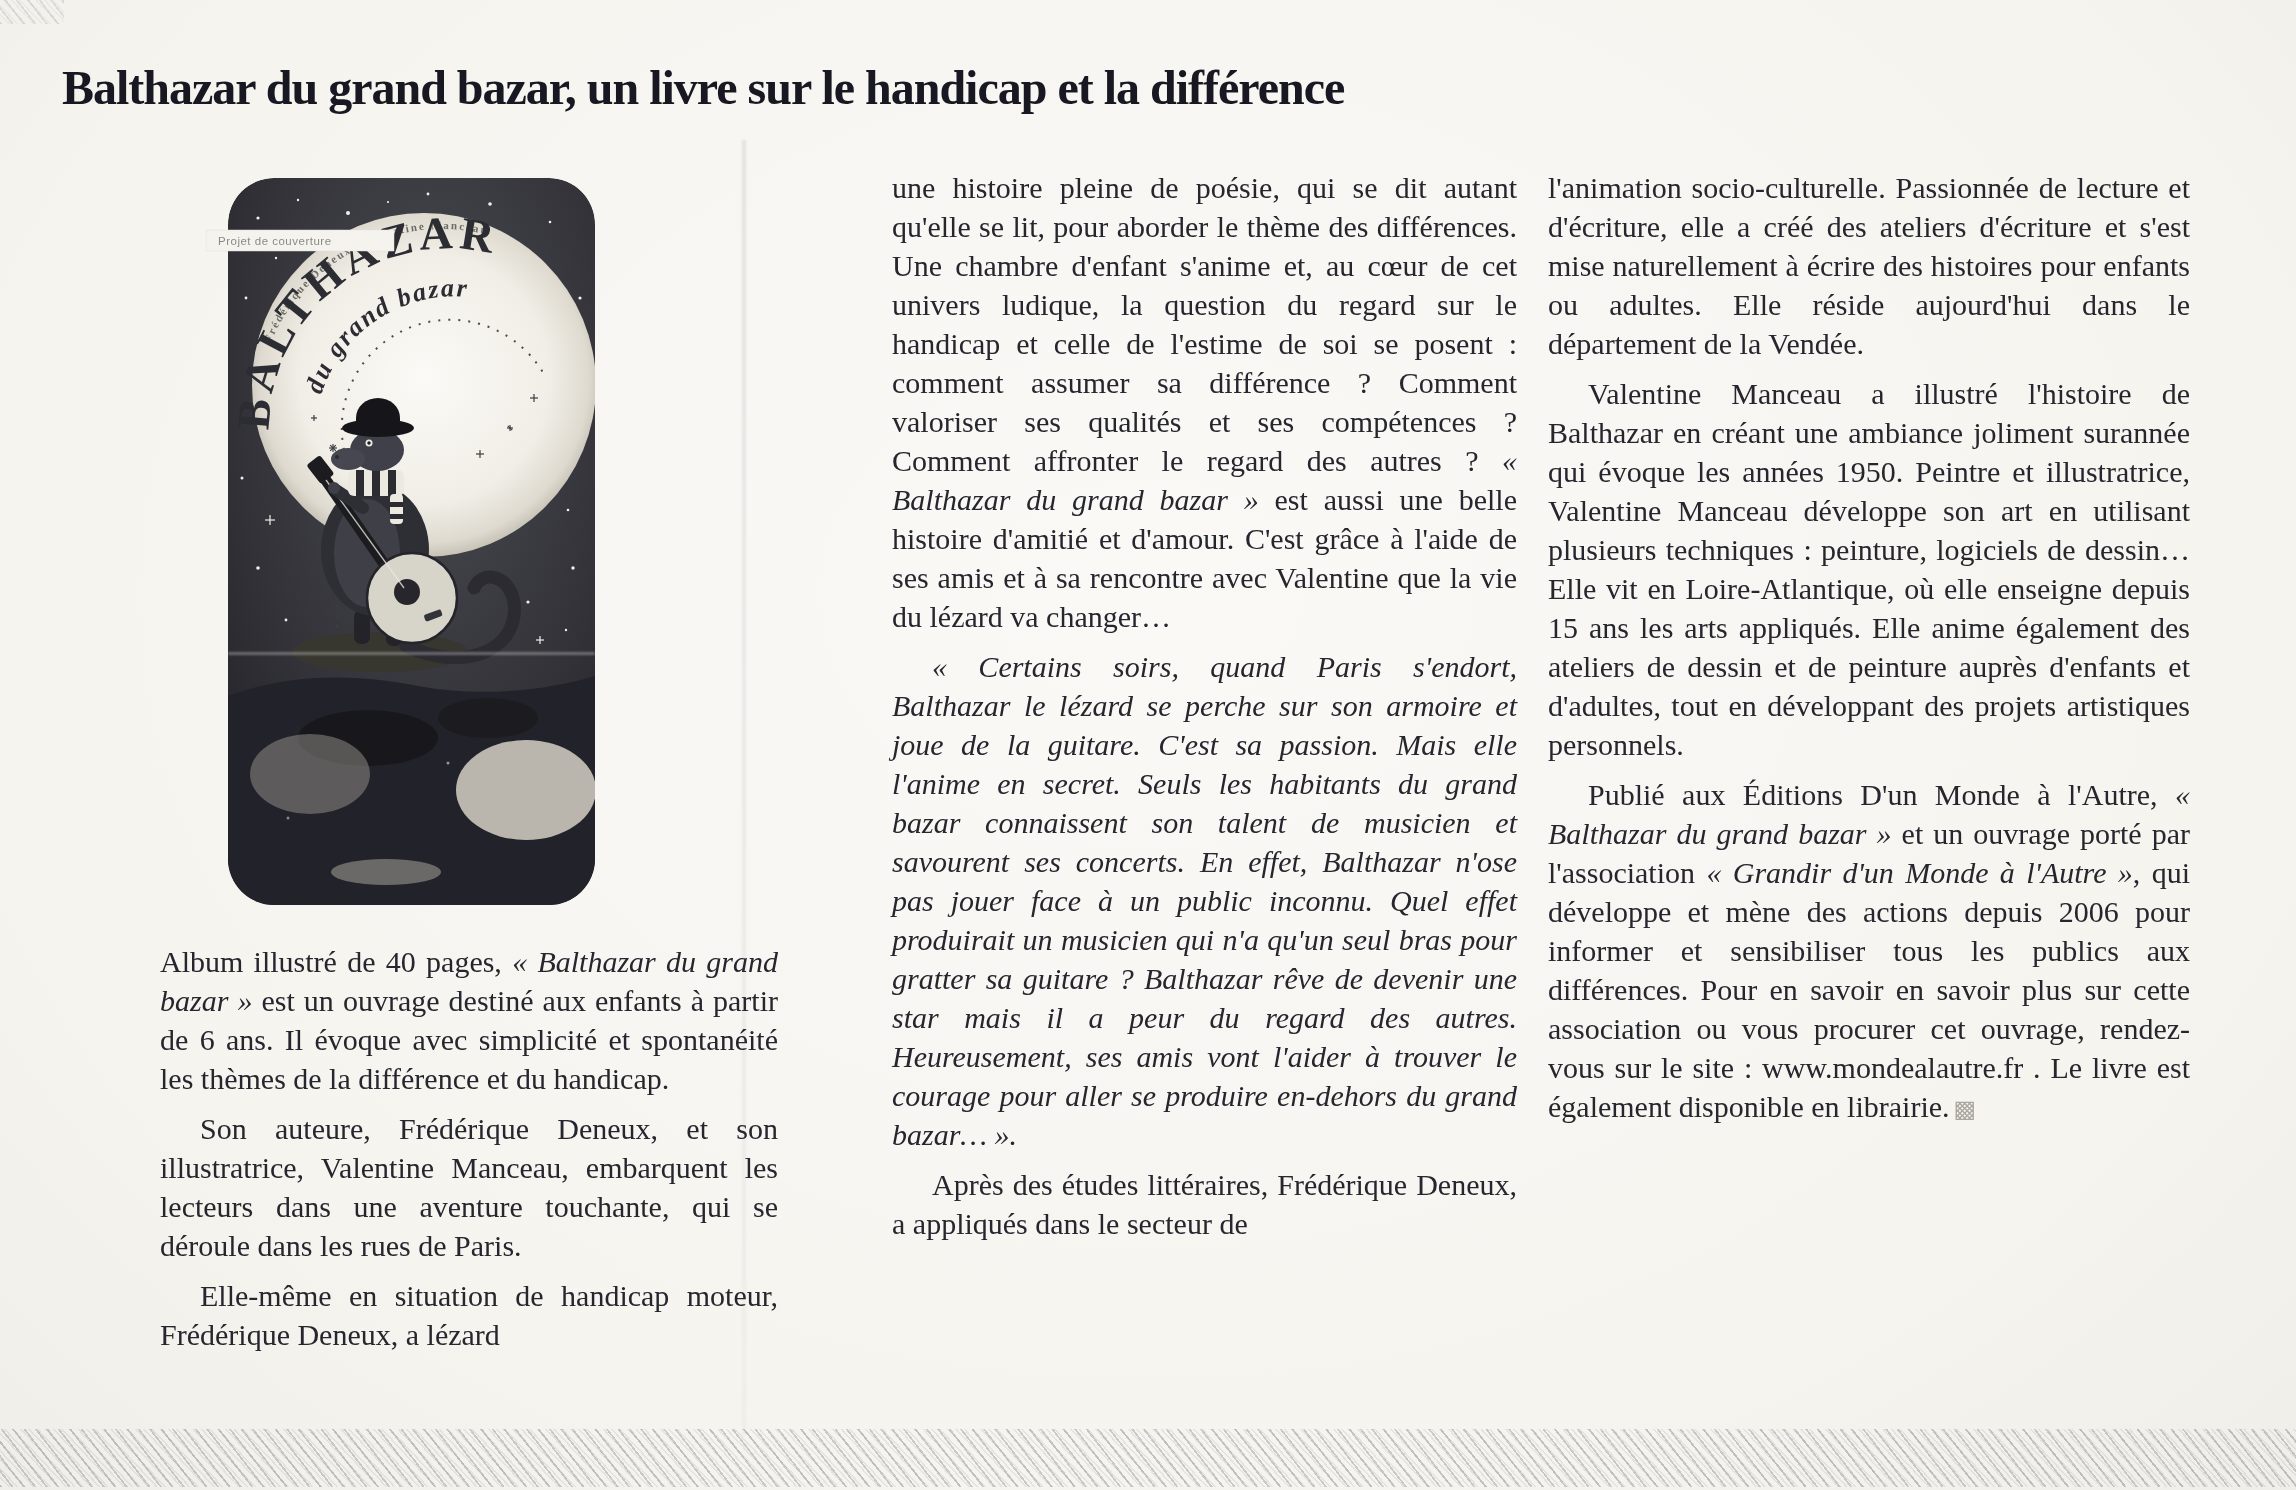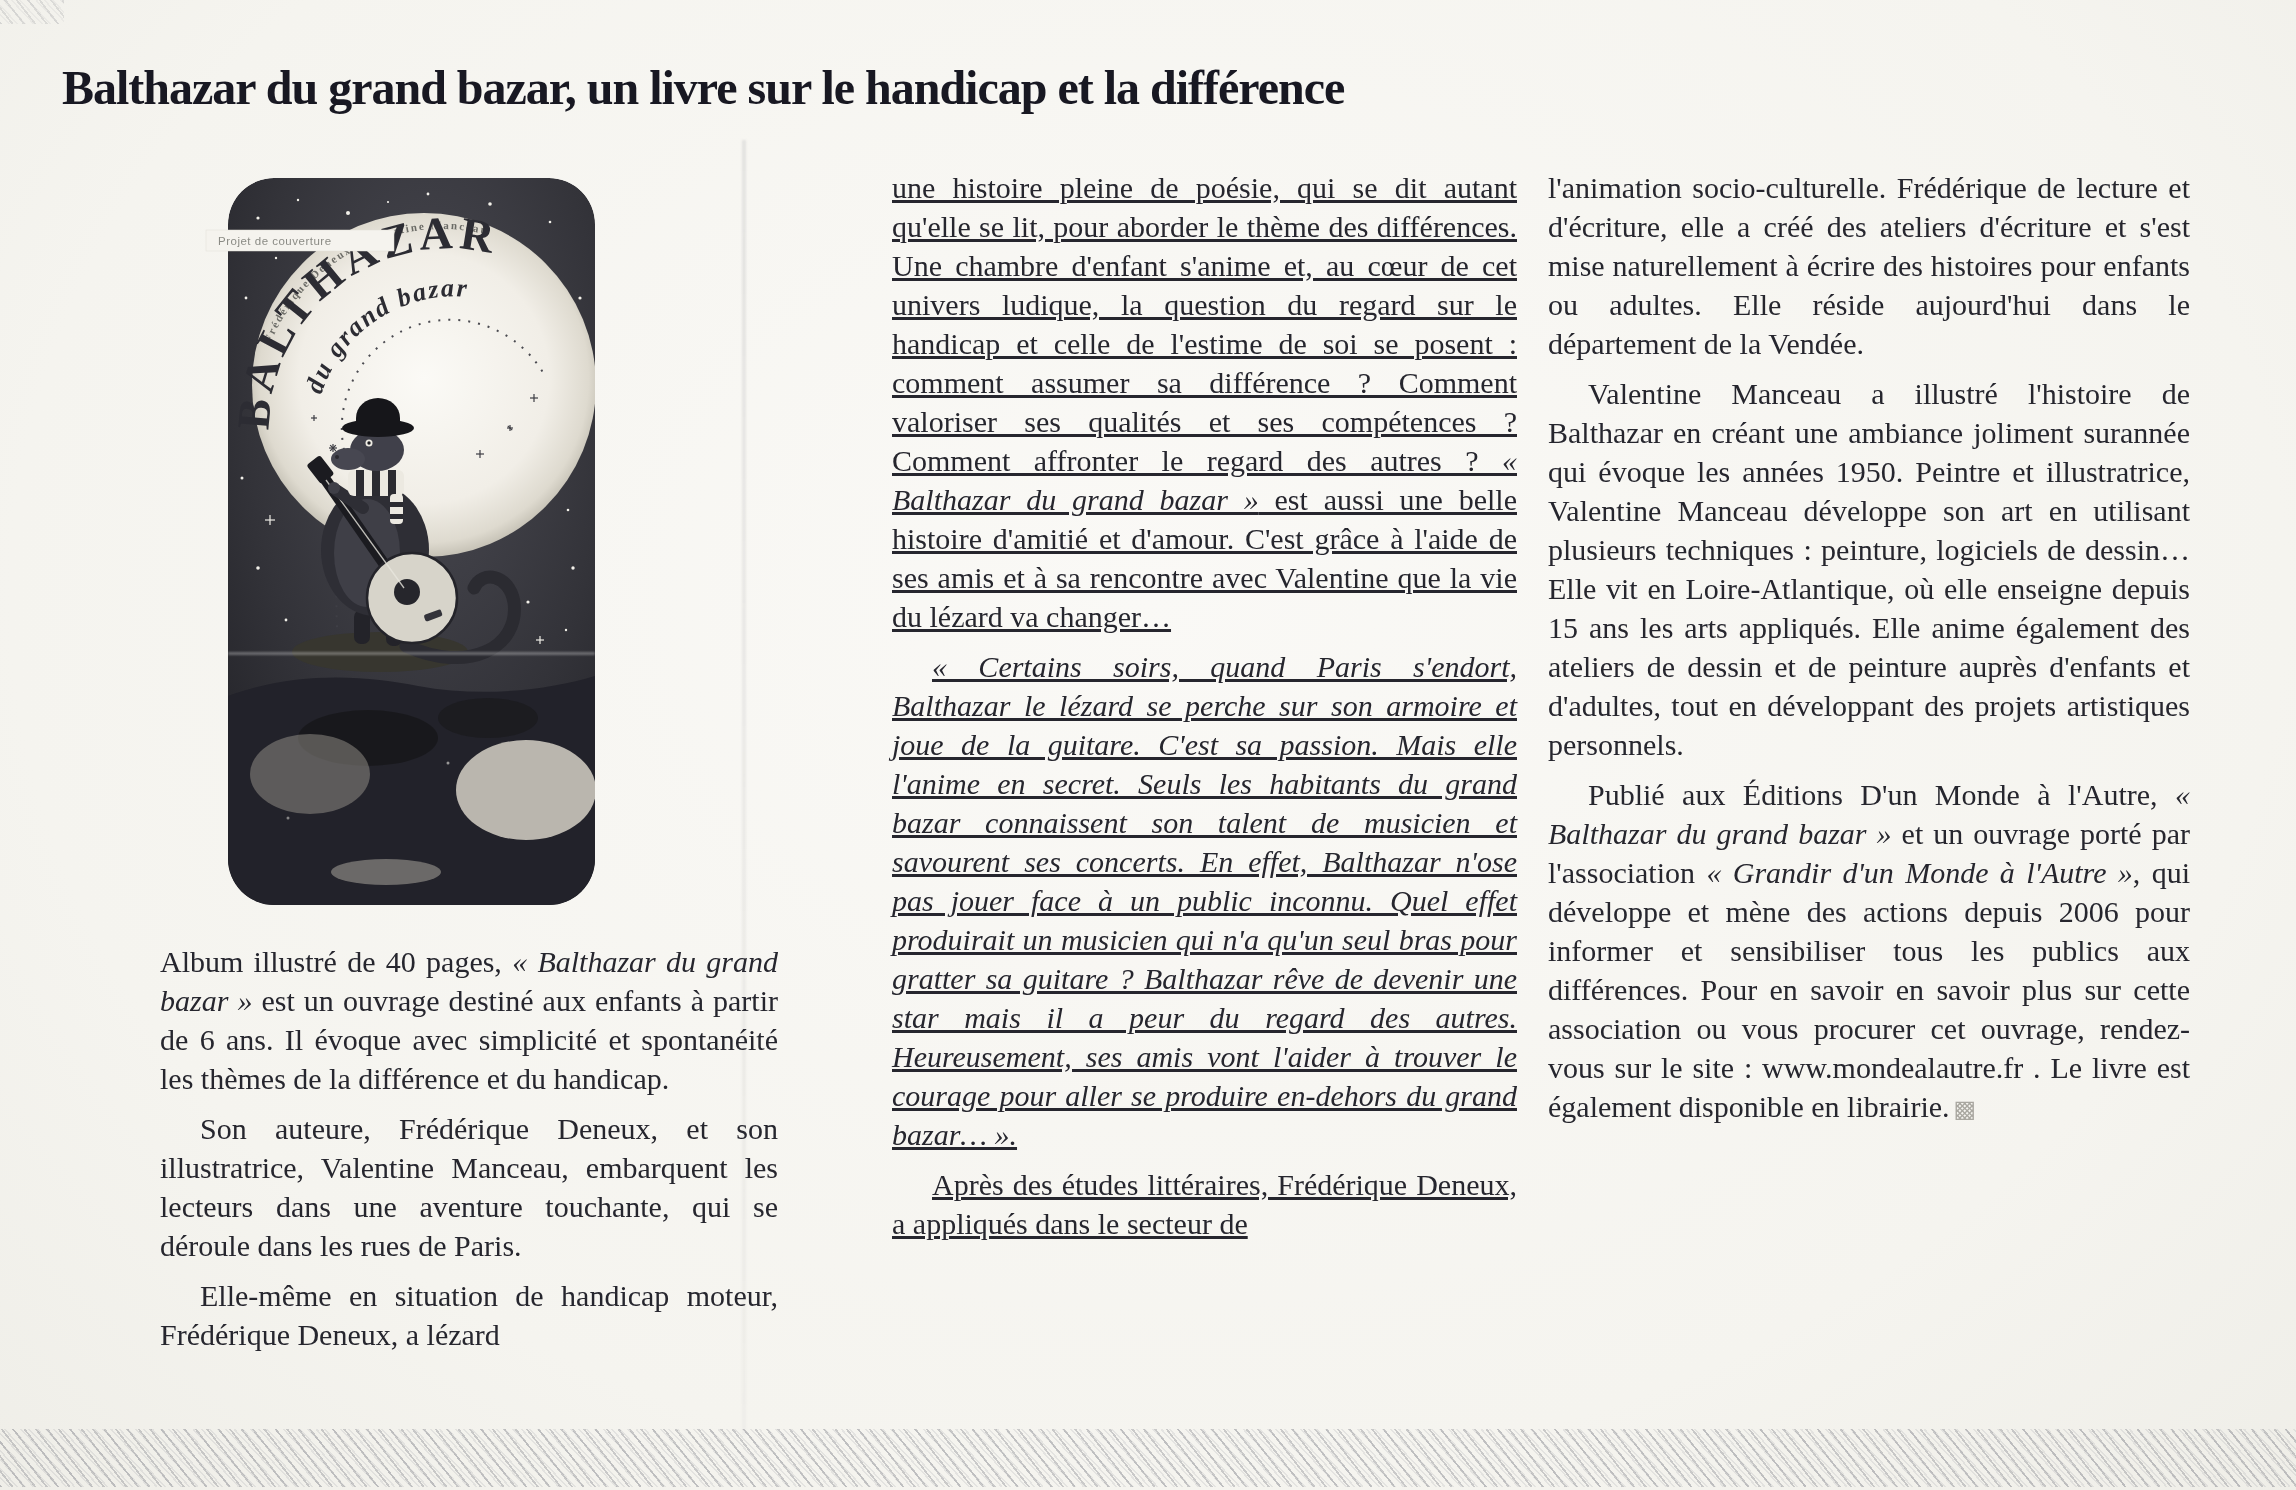--- a/index.html
+++ b/index.html
@@ -24,21 +24,21 @@
     color:#181822;
   }
   .column{
     position:absolute;
     font-size:30px;
     line-height:39px;
     text-align:justify;
     color:#26262e;
   }
   .col1{ left:160px; top:942px;  width:618px; }
-  .col2{ left:892px; top:168px;  width:625px;text-decoration:underline; }
+  .col2{ left:892px; top:168px;  width:625px; }
   .col3{ left:1548px; top:168px; width:642px; }
   .para{ margin:0; }
   .para.indent{ text-indent:40px;margin-top:11px; }
   .para.quote{ font-style:italic; }
   .it{ font-style:italic; }
   .marker{
     font-family:"DejaVu Sans", sans-serif;
     font-style:normal;
     color:#a9a7a0;
     font-size:24px;
@@ -264,21 +264,21 @@
       <p class="para"><span>Album illustré de 40 pages, </span><span class="it">« Balthazar du grand bazar »</span><span> est un ouvrage destiné aux enfants à partir de 6 ans. Il évoque avec simplicité et spontanéité les thèmes de la différence et du handicap.</span></p>
       <p class="para indent"><span>Son auteure, Frédérique Deneux, et son illustratrice, Valentine Manceau, embarquent les lecteurs dans une aventure touchante, qui se déroule dans les rues de Paris.</span></p>
       <p class="para indent"><span>Elle-même en situation de handicap moteur, Frédérique Deneux, a lézard</span></p>
     </div>
   <div class="column col2">
       <p class="para"><span>une histoire pleine de poésie, qui se dit autant qu'elle se lit, pour aborder le thème des différences. Une chambre d'enfant s'anime et, au cœur de cet univers ludique, la question du regard sur le handicap et celle de l'estime de soi se posent : comment assumer sa différence ? Comment valoriser ses qualités et ses compétences ? Comment affronter le regard des autres ? </span><span class="it">« Balthazar du grand bazar »</span><span> est aussi une belle histoire d'amitié et d'amour. C'est grâce à l'aide de ses amis et à sa rencontre avec Valentine que la vie du lézard va changer…</span></p>
       <p class="para indent quote"><span>« Certains soirs, quand Paris s'endort, Balthazar le lézard se perche sur son armoire et joue de la guitare. C'est sa passion. Mais elle l'anime en secret. Seuls les habitants du grand bazar connaissent son talent de musicien et savourent ses concerts. En effet, Balthazar n'ose pas jouer face à un public inconnu. Quel effet produirait un musicien qui n'a qu'un seul bras pour gratter sa guitare ? Balthazar rêve de devenir une star mais il a peur du regard des autres. Heureusement, ses amis vont l'aider à trouver le courage pour aller se produire en-dehors du grand bazar… ».</span></p>
       <p class="para indent"><span>Après des études littéraires, Frédérique Deneux, a appliqués dans le secteur de</span></p>
     </div>
   <div class="column col3">
-      <p class="para"><span>l'animation socio-culturelle. Frédérique de lecture et d'écriture, elle a créé des ateliers d'écriture et s'est mise naturellement à écrire des histoires pour enfants ou adultes. Elle réside aujourd'hui dans le département de la Vendée.</span></p>
+      <p class="para"><span>l'animation socio-culturelle. Passionnée de lecture et d'écriture, elle a créé des ateliers d'écriture et s'est mise naturellement à écrire des histoires pour enfants ou adultes. Elle réside aujourd'hui dans le département de la Vendée.</span></p>
       <p class="para indent"><span>Valentine Manceau a illustré l'histoire de Balthazar en créant une ambiance joliment surannée qui évoque les années 1950. Peintre et illustratrice, Valentine Manceau développe son art en utilisant plusieurs techniques : peinture, logiciels de dessin… Elle vit en Loire-Atlantique, où elle enseigne depuis 15 ans les arts appliqués. Elle anime également des ateliers de dessin et de peinture auprès d'enfants et d'adultes, tout en développant des projets artistiques personnels.</span></p>
       <p class="para indent"><span>Publié aux Éditions D'un Monde à l'Autre, </span><span class="it">« Balthazar du grand bazar »</span><span> et un ouvrage porté par l'association </span><span class="it">« Grandir d'un Monde à l'Autre »</span><span>, qui développe et mène des actions depuis 2006 pour informer et sensibiliser tous les publics aux différences. Pour en savoir en savoir plus sur cette association ou vous procurer cet ouvrage, rendez-vous sur le site : www.mondealautre.fr . Le livre est également disponible en librairie.</span><span class="marker">▩</span></p>
     </div>
 
   <div class="crease-v"></div>
   <div class="crease-h"></div>
   <div class="hatch hatch-bottom"></div>
 </div>
 
 </body></html>

